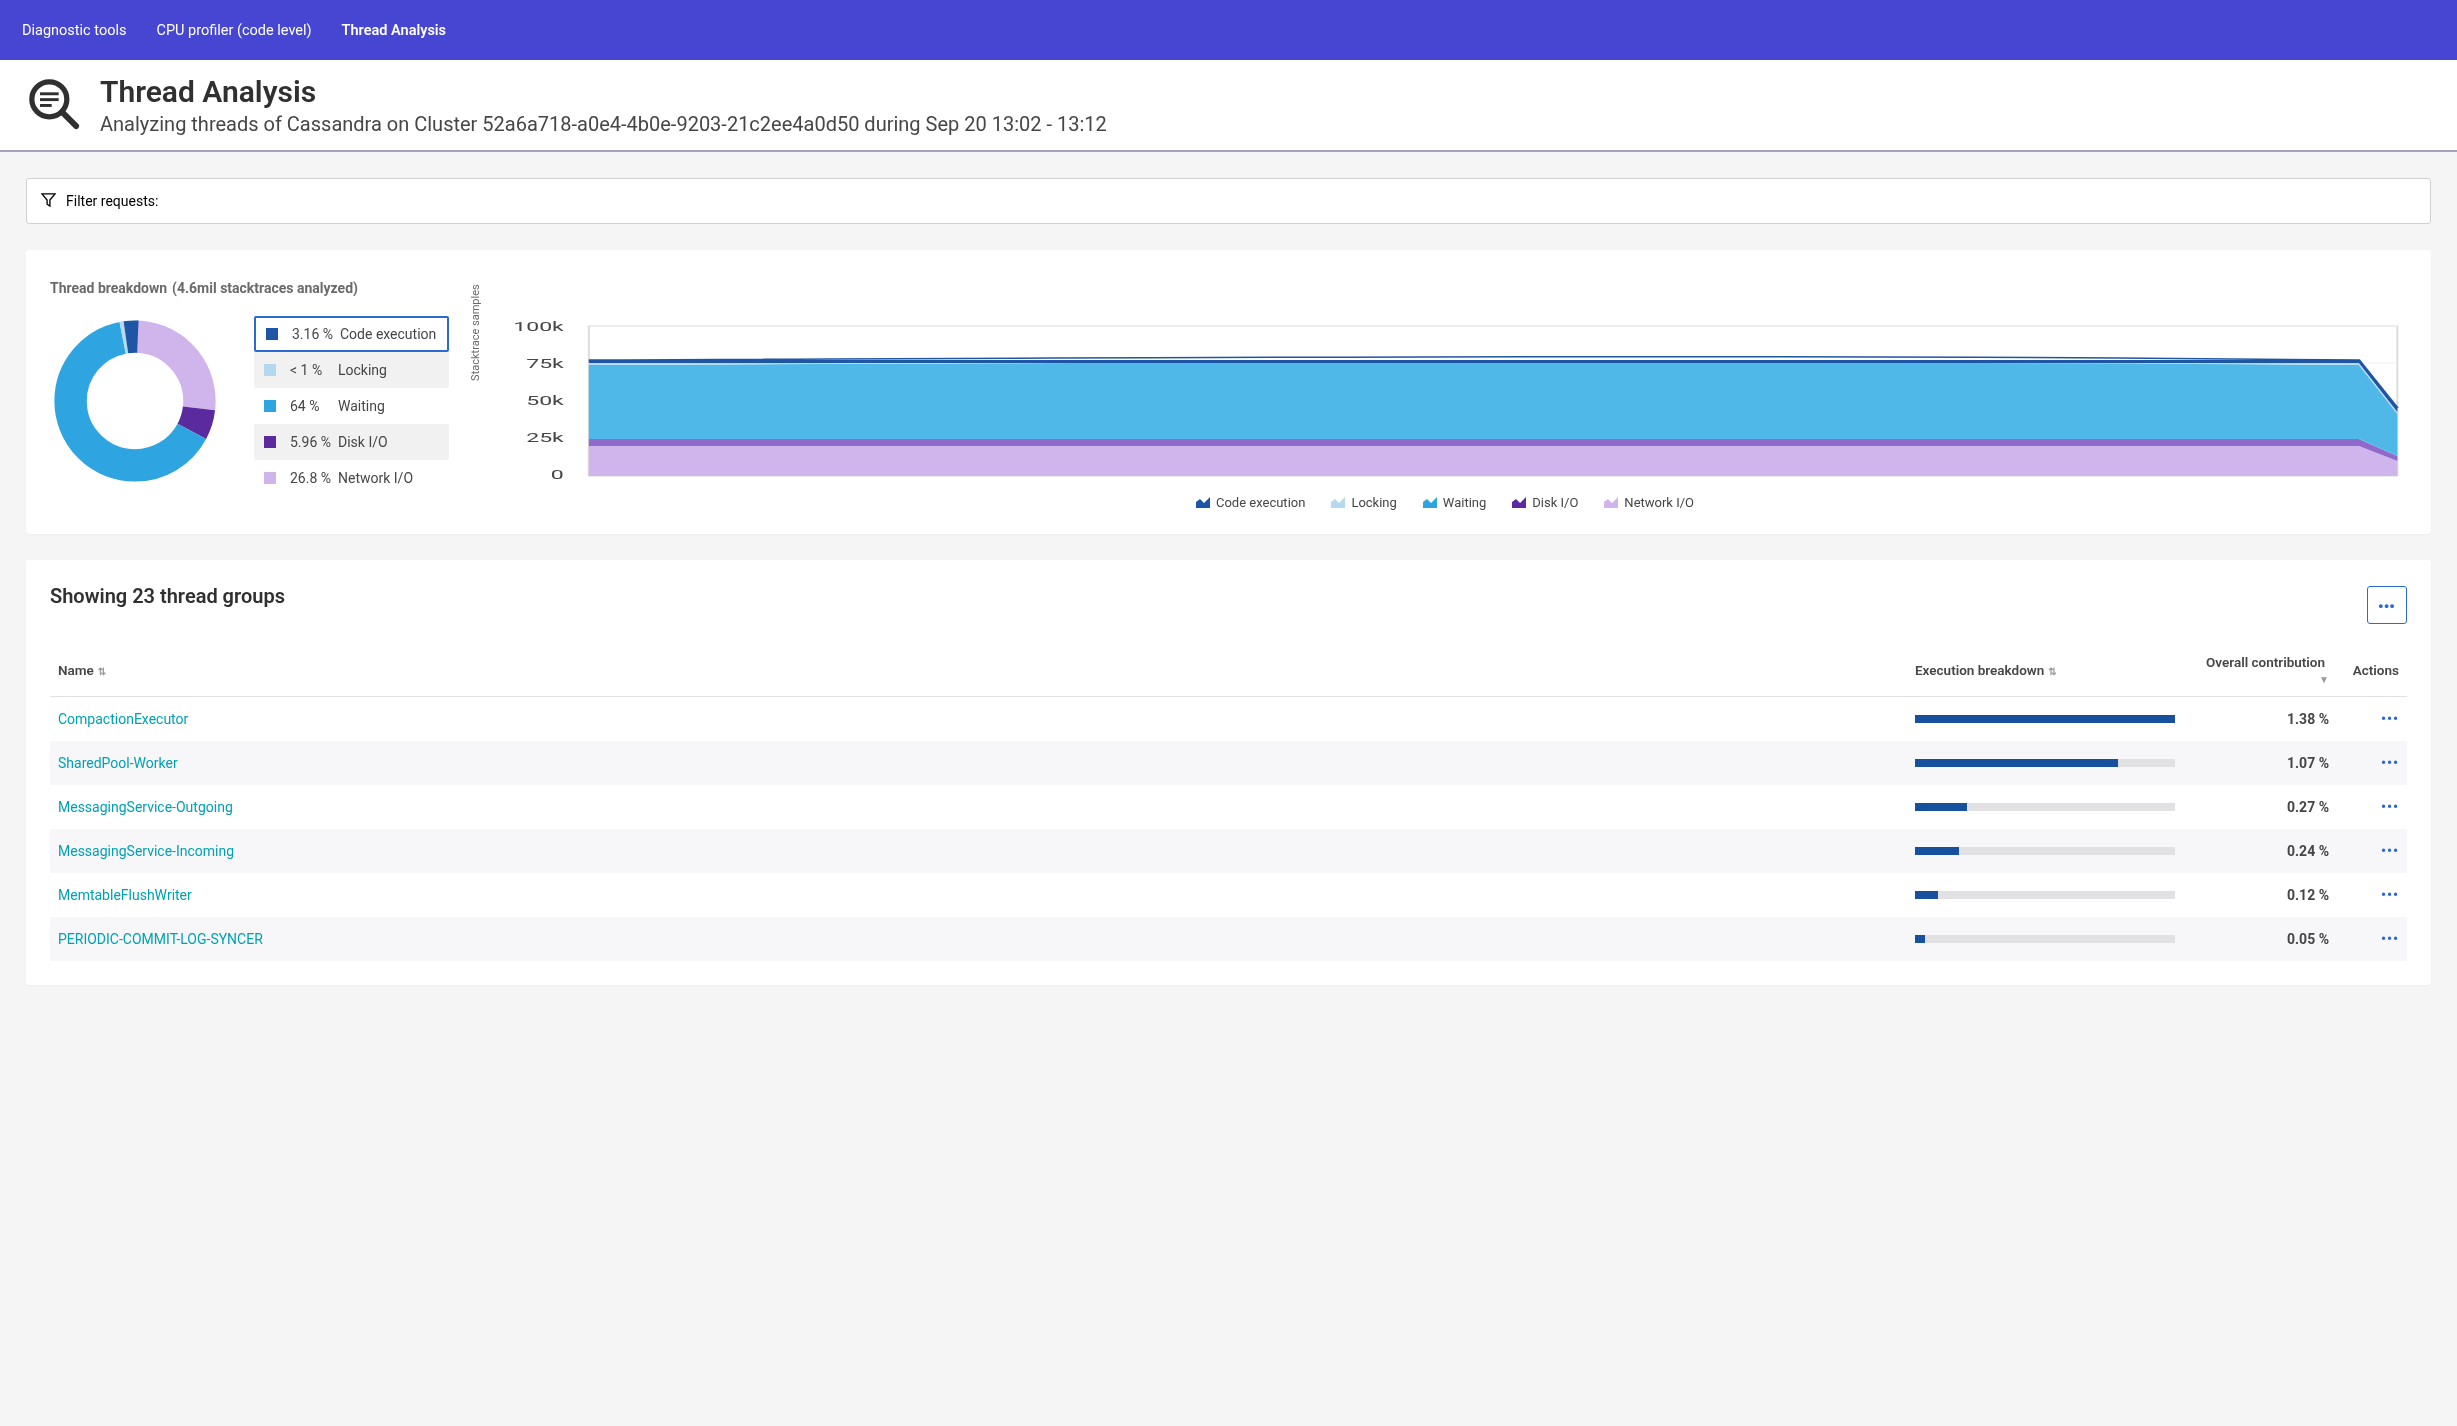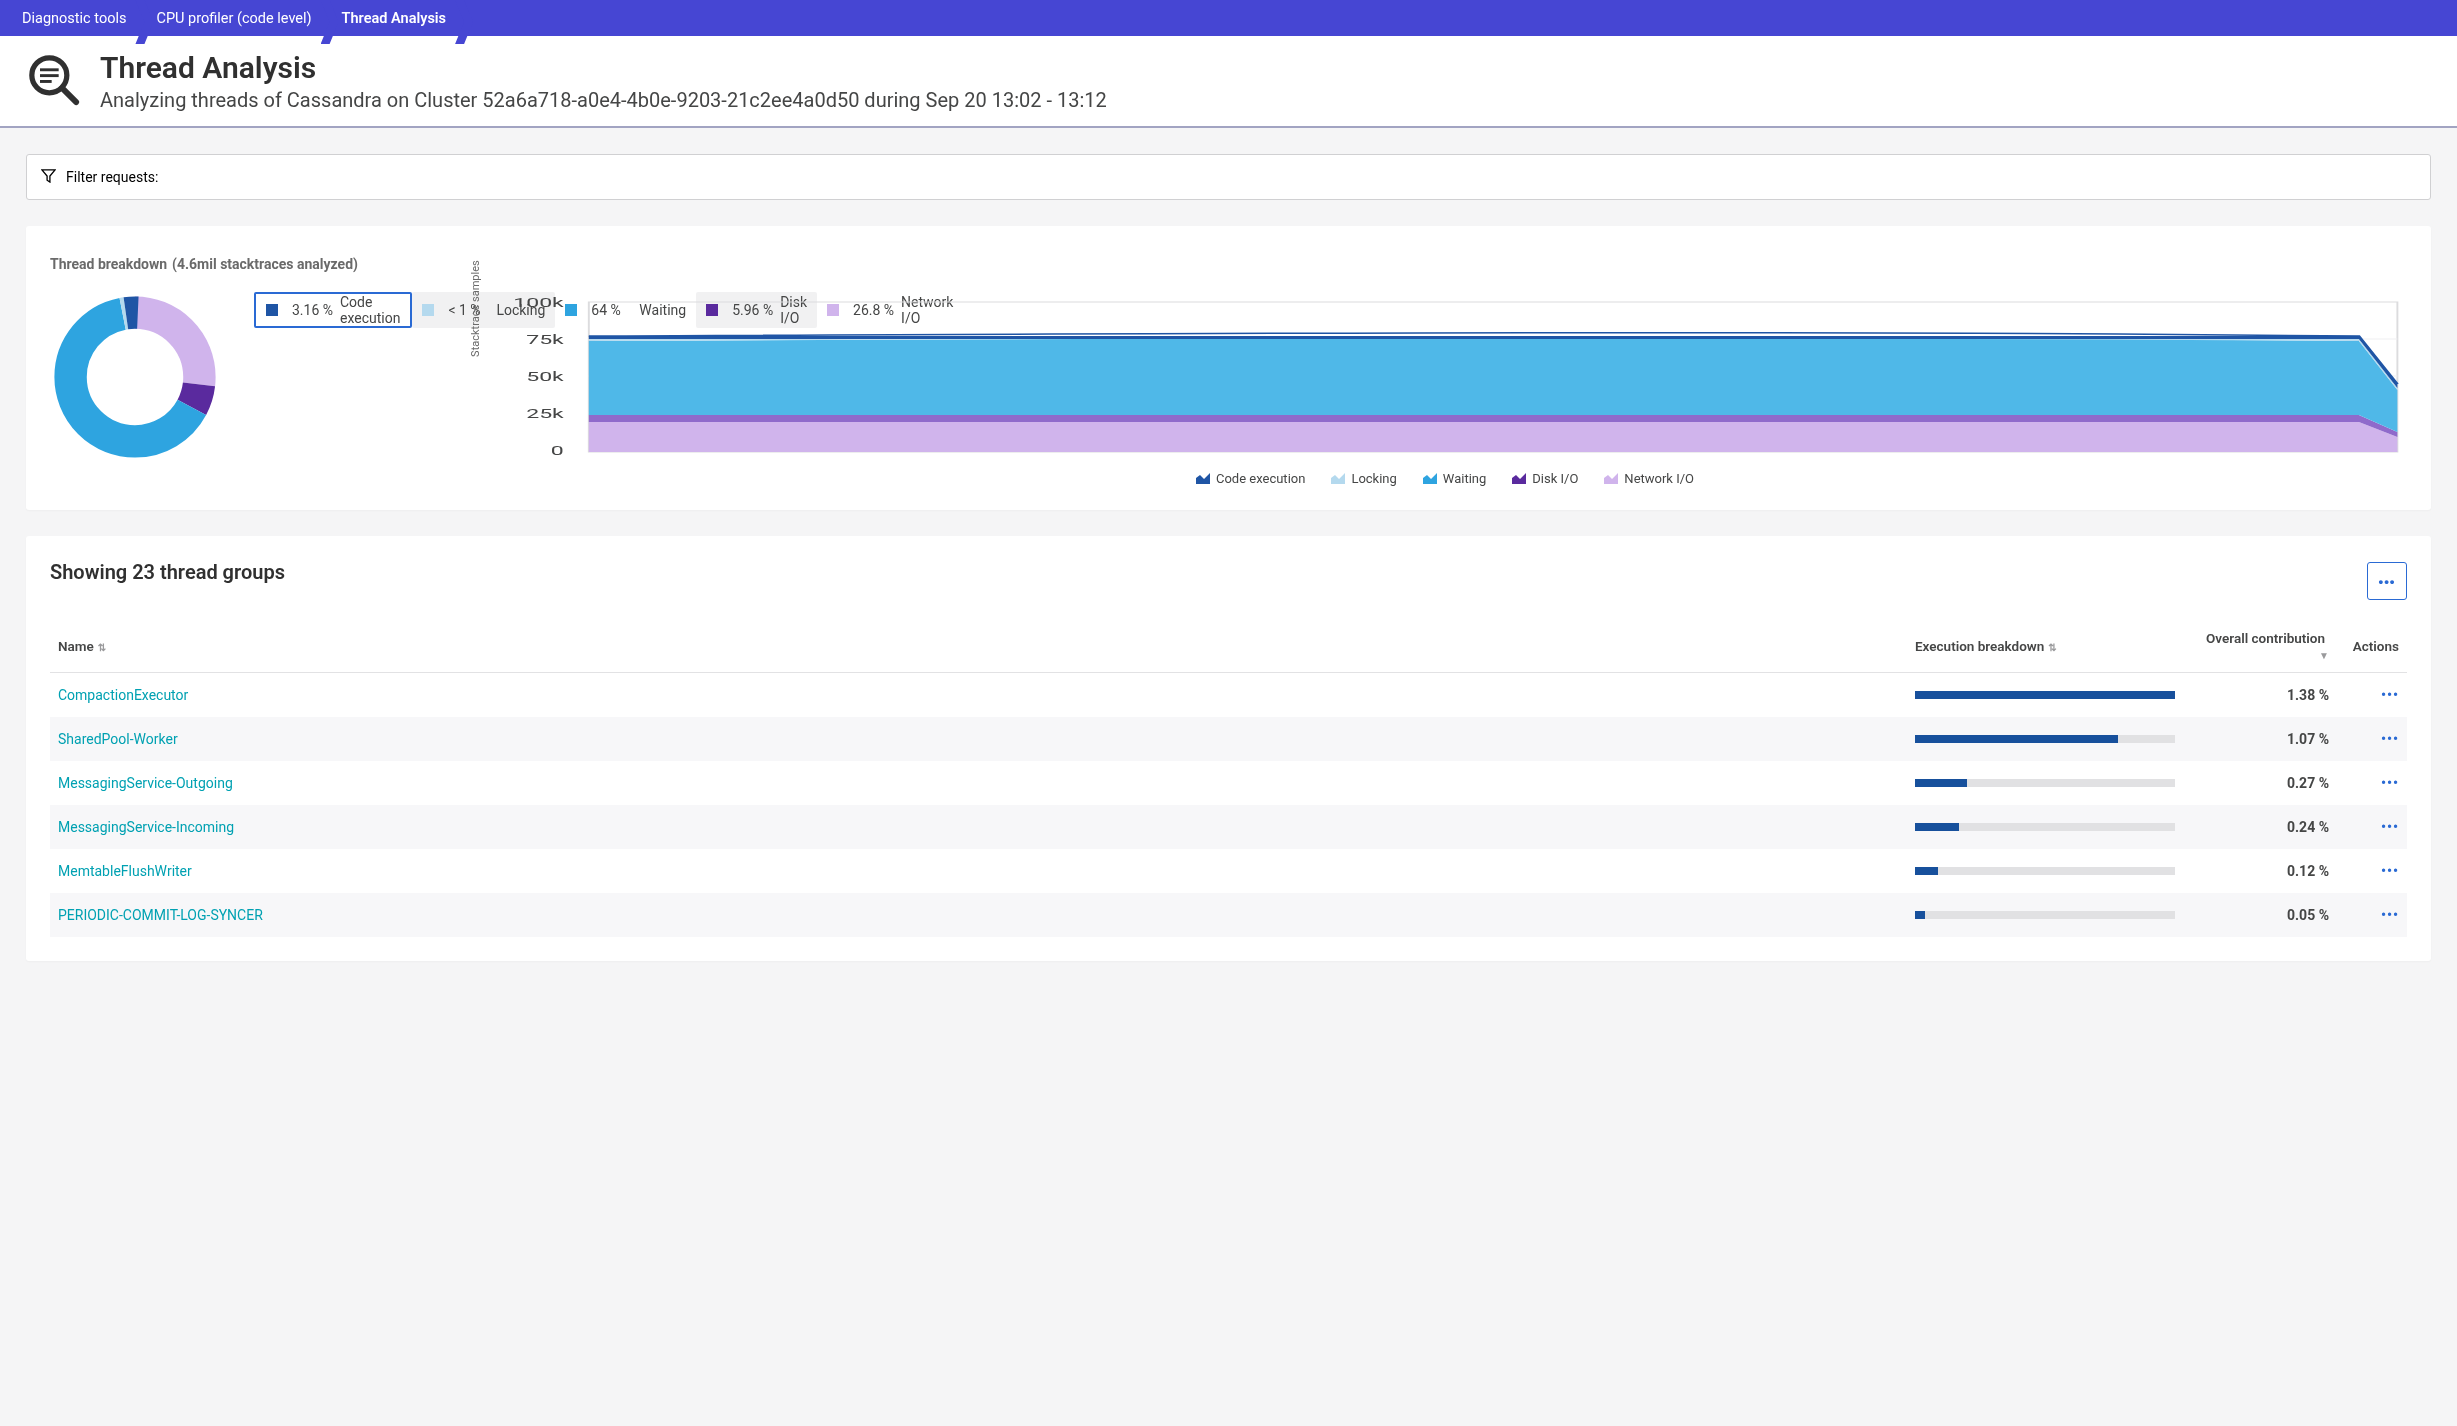--- a/index.html
+++ b/index.html
@@ -1,33 +1,33 @@
 <!DOCTYPE html>
 <html><head>
 <meta charset="utf-8">
 <style>
   *{box-sizing:border-box;margin:0;padding:0}
   body{font-family:-apple-system,BlinkMacSystemFont,"Segoe UI",Roboto,Helvetica,Arial,sans-serif;font-size:14px;color:#454646;background:#f5f5f6}
-  .breadcrumb{background:#4646d3;color:#fff;height:36px;display:flex;align-items:stretch;padding-left:10px}
+  .breadcrumb{background:#4646d3;color:#fff;height:60px;display:flex;align-items:stretch;padding-left:10px}
   .crumb{display:flex;align-items:center;padding:0 18px 0 12px;position:relative;font-size:14.5px}
   .crumb::after{content:"";position:absolute;right:-9px;top:0;bottom:0;width:18px;height:44px;background:#4646d3;clip-path:polygon(0 0,50% 0,100% 50%,50% 100%,0 100%,50% 50%);z-index:1}
   .crumb:nth-child(2)::after{background:#4646d3}
   .crumb.last{font-weight:600}
   .header{background:#fff;display:flex;align-items:center;padding:14px 26px;border-bottom:2px solid #a2a4c2}
   .header svg{width:56px;height:56px;margin-right:18px}
   .title-box h1{font-size:30px;font-weight:600;color:#303030}
   .title-box p{font-size:20px;color:#454646;margin-top:3px}
   .content{padding:26px}
   .filter-bar{background:#fff;border:1px solid #d0d0d2;border-radius:3px;display:flex;align-items:center;height:46px;padding:8px 14px;color:#000000;margin-bottom:26px}
   .filter-bar svg{width:15px;height:15px;margin-right:10px;fill:#7a7a7a}
   .card{background:#fff;border-radius:3px;padding:24px;margin-bottom:26px;box-shadow:0 1px 2px rgba(0,0,0,0.03)}
   .card-title{font-size:20px;font-weight:600;color:#303030;margin-bottom:18px}
   .card-title span{font-weight:700;font-size:14px;color:#6a6a6a}
   .breakdown-top{display:flex;gap:34px}
-  .legend-list{width:195px;display:flex;flex-direction:row}
+  .legend-list{width:195px;display:flex;flex-direction:column}
   .legend-item{display:flex;align-items:center;height:36px;padding:0 10px;border-radius:2px;cursor:pointer;font-size:14px}
   .legend-item.selected{border:2px solid #2a6ad4}
   .legend-item.alt{background:#f1f1f2}
   .swatch{width:12px;height:12px;margin-right:14px;flex-shrink:0}
   .legend-pct{min-width:48px}
   .area-wrap{flex:1;position:relative}
   .area-chart{width:100%;height:170px}
   .yaxis-label{position:absolute;left:-8px;top:50%;transform:rotate(-90deg) translateX(40%);transform-origin:left;font-size:11px;color:#6a6a6a}
   .xticks{display:flex;justify-content:space-between;font-size:12px;color:#454646;margin:4px 0 14px 60px}
   .bottom-legend{display:flex;justify-content:center;gap:26px;font-size:13px;margin-top:6px}

